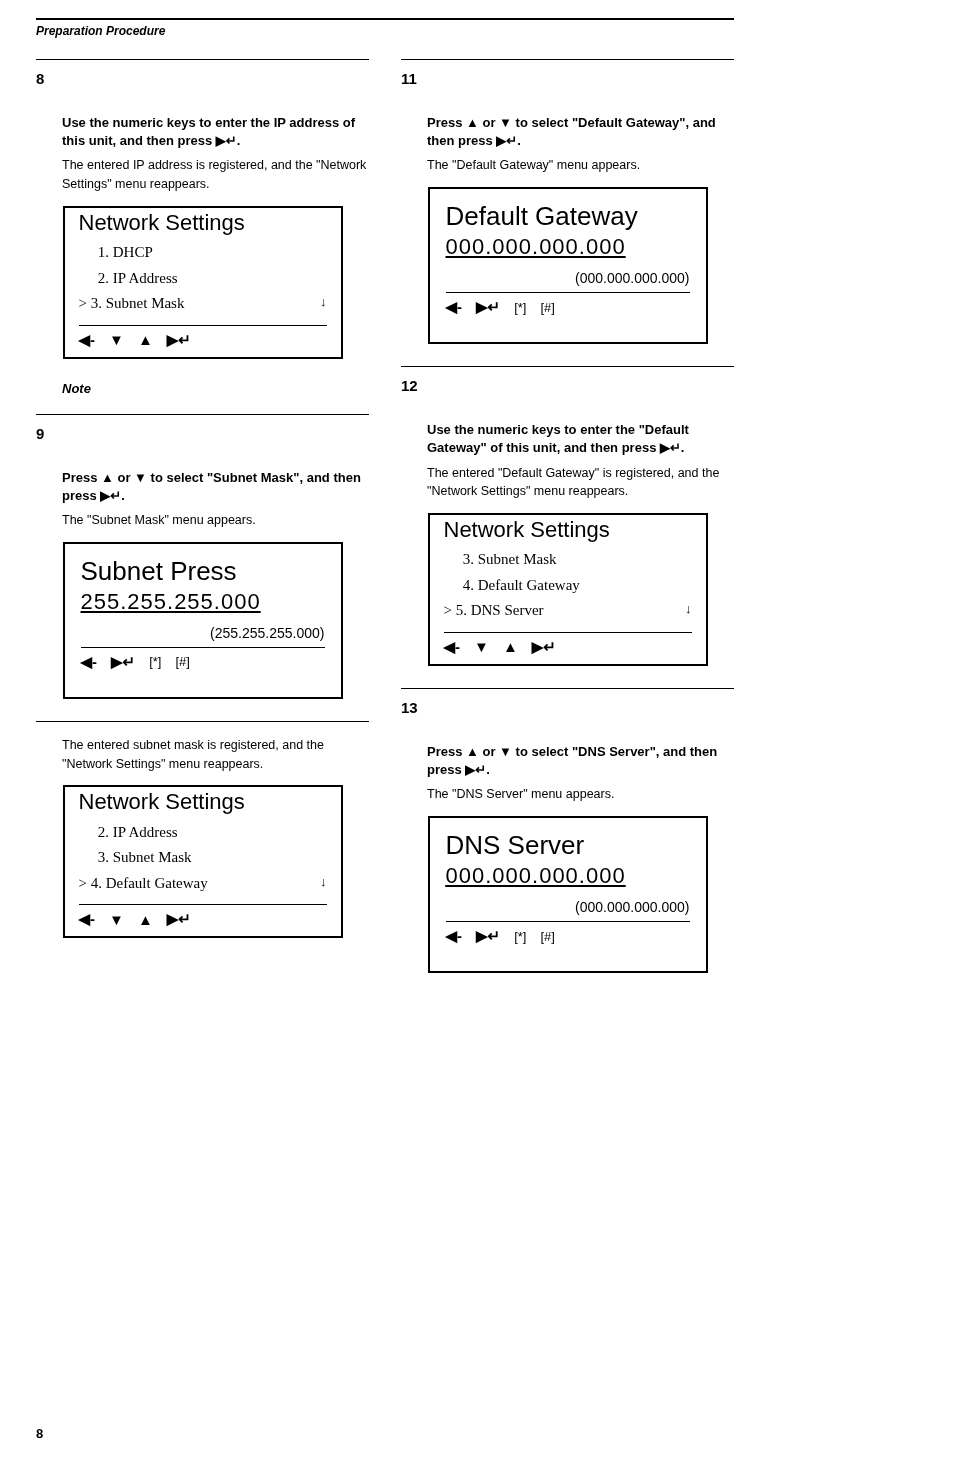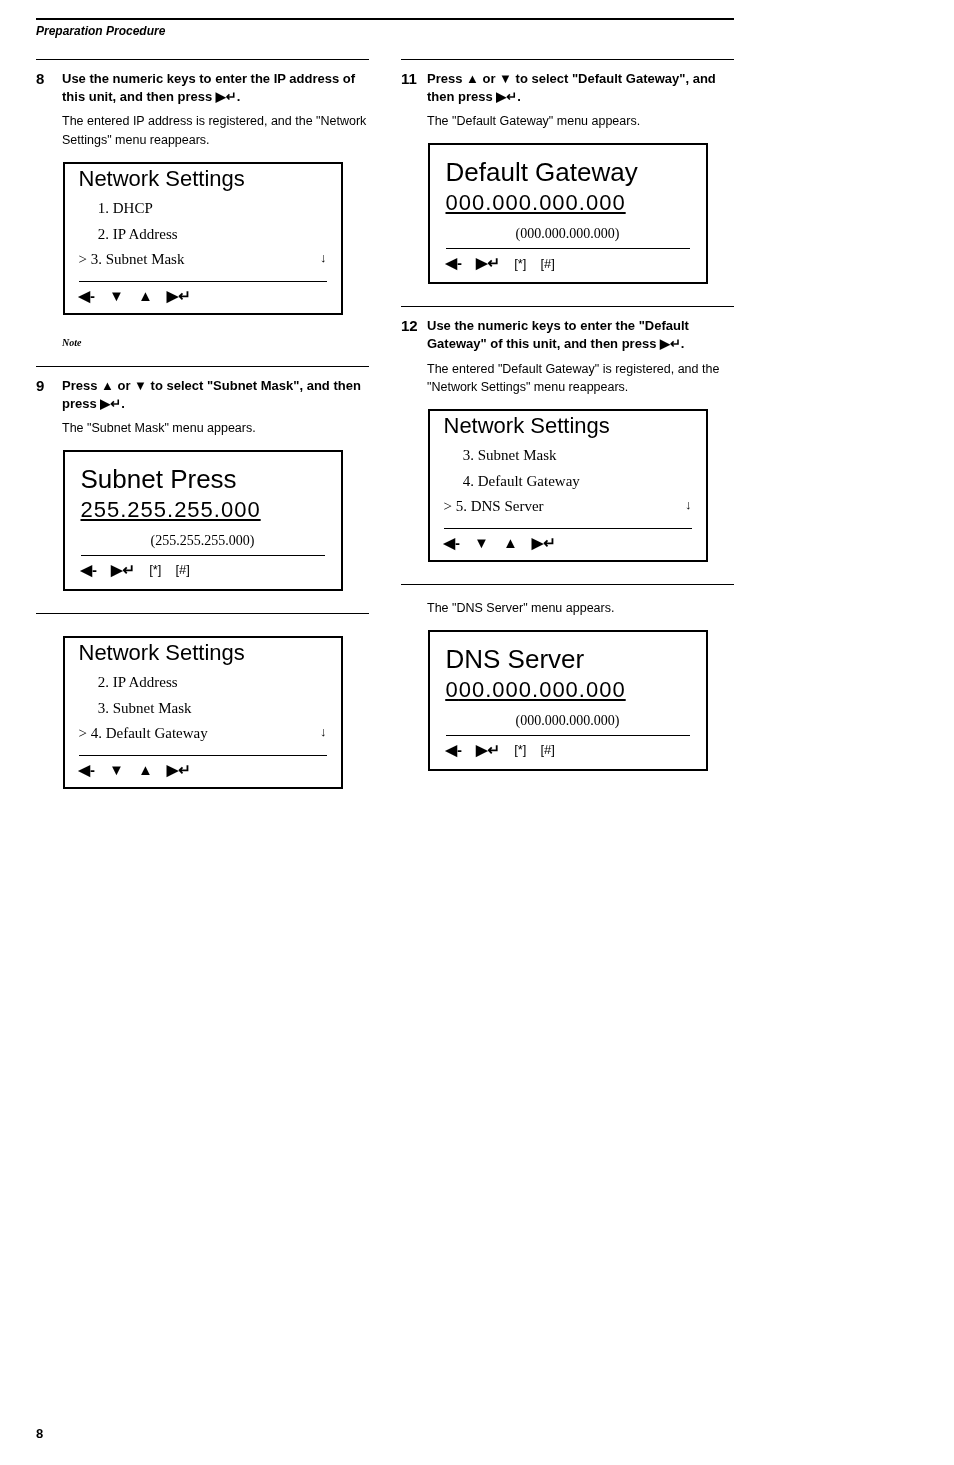--- a/index.html
+++ b/index.html
@@ -53,20 +53,21 @@
     }
     .step-number {
       font-weight: bold;
       font-size: 15px;
       min-width: 18px;
     }
     .step-title {
       font-weight: bold;
       font-size: 13px;
       line-height: 1.4;
+      margin-top: 44px;
     }
     .step-desc {
       font-size: 12.5px;
       margin-left: 26px;
       margin-top: 4px;
       line-height: 1.5;
     }
     .device-box {
       border: 2px solid #000;
       background: #fff;
@@ -110,52 +111,50 @@
       float: right;
       font-size: 13px;
     }
     .note-block {
       border: none;
       margin: 10px 26px 18px 26px;
     }
     .note-label {
       font-style: italic;
       font-weight: bold;
-      font-size: 10px;
+      font-size: 13px;
       margin-bottom: 4px;
-      font-family: Liberation Serif, serif;
     }
     .note-text {
       font-size: 12px;
       line-height: 1.5;
     }
     .entry-box {
       border: 2px solid #000;
       background: #fff;
       margin: 12px auto 12px auto;
-      padding: 12px 16px 10px 16px;
+      padding: 12px 16px 26px 16px;
       min-width: 200px;
       max-width: 280px;
     }
     .entry-box .entry-title {
       font-size: 26px;
       font-weight: normal;
       margin-bottom: 2px;
     }
     .entry-box .entry-value {
       font-size: 22px;
       text-decoration: underline;
       margin-bottom: 10px;
       letter-spacing: 1px;
     }
     .entry-box .entry-prev {
       font-size: 14px;
-      text-align: center;
+      text-align: right;
       margin-bottom: 4px;
-      font-family: Liberation Serif, serif;
     }
     .entry-box .btn-row {
       display: flex;
       align-items: center;
       gap: 14px;
       margin-top: 6px;
       padding-top: 5px;
       border-top: 1px solid #000;
       font-size: 14px;
     }
@@ -219,20 +218,21 @@
           <div class="btn-row">
             <span class="btn-icon">◀-</span>
             <span class="btn-icon">▶↵</span>
             <span class="bracket">[*]</span>
             <span class="bracket">[#]</span>
           </div>
         </div>
       </div>
 
       <div class="step-block">
+        <div class="step-desc">The entered subnet mask is registered, and the "Network Settings" menu reappears.</div>
 
         <div class="device-box">
           <div class="title-row">Network Settings</div>
           <div class="menu-item">&nbsp;&nbsp;&nbsp;2. IP Address</div>
           <div class="menu-item">&nbsp;&nbsp;&nbsp;3. Subnet Mask</div>
           <div class="menu-item selected">&gt; 4. Default Gateway <span class="scroll-indicator">↓</span></div>
           <div class="btn-row">
             <span class="btn-icon">◀-</span>
             <span class="btn-icon">▼</span>
             <span class="btn-icon">▲</span>
@@ -280,20 +280,24 @@
           <div class="btn-row">
             <span class="btn-icon">◀-</span>
             <span class="btn-icon">▼</span>
             <span class="btn-icon">▲</span>
             <span class="btn-icon">▶↵</span>
           </div>
         </div>
       </div>
 
       <div class="step-block">
+        <div class="step-header">
+          <span class="step-number">13</span>
+          <span class="step-title">Press ▲ or ▼ to select "DNS Server", and then press ▶↵.</span>
+        </div>
         <div class="step-desc">The "DNS Server" menu appears.</div>
 
         <div class="entry-box">
           <div class="entry-title">DNS Server</div>
           <div class="entry-value"><u>0</u>00.000.000.000</div>
           <div class="entry-prev">(000.000.000.000)</div>
           <div class="btn-row">
             <span class="btn-icon">◀-</span>
             <span class="btn-icon">▶↵</span>
             <span class="bracket">[*]</span>

